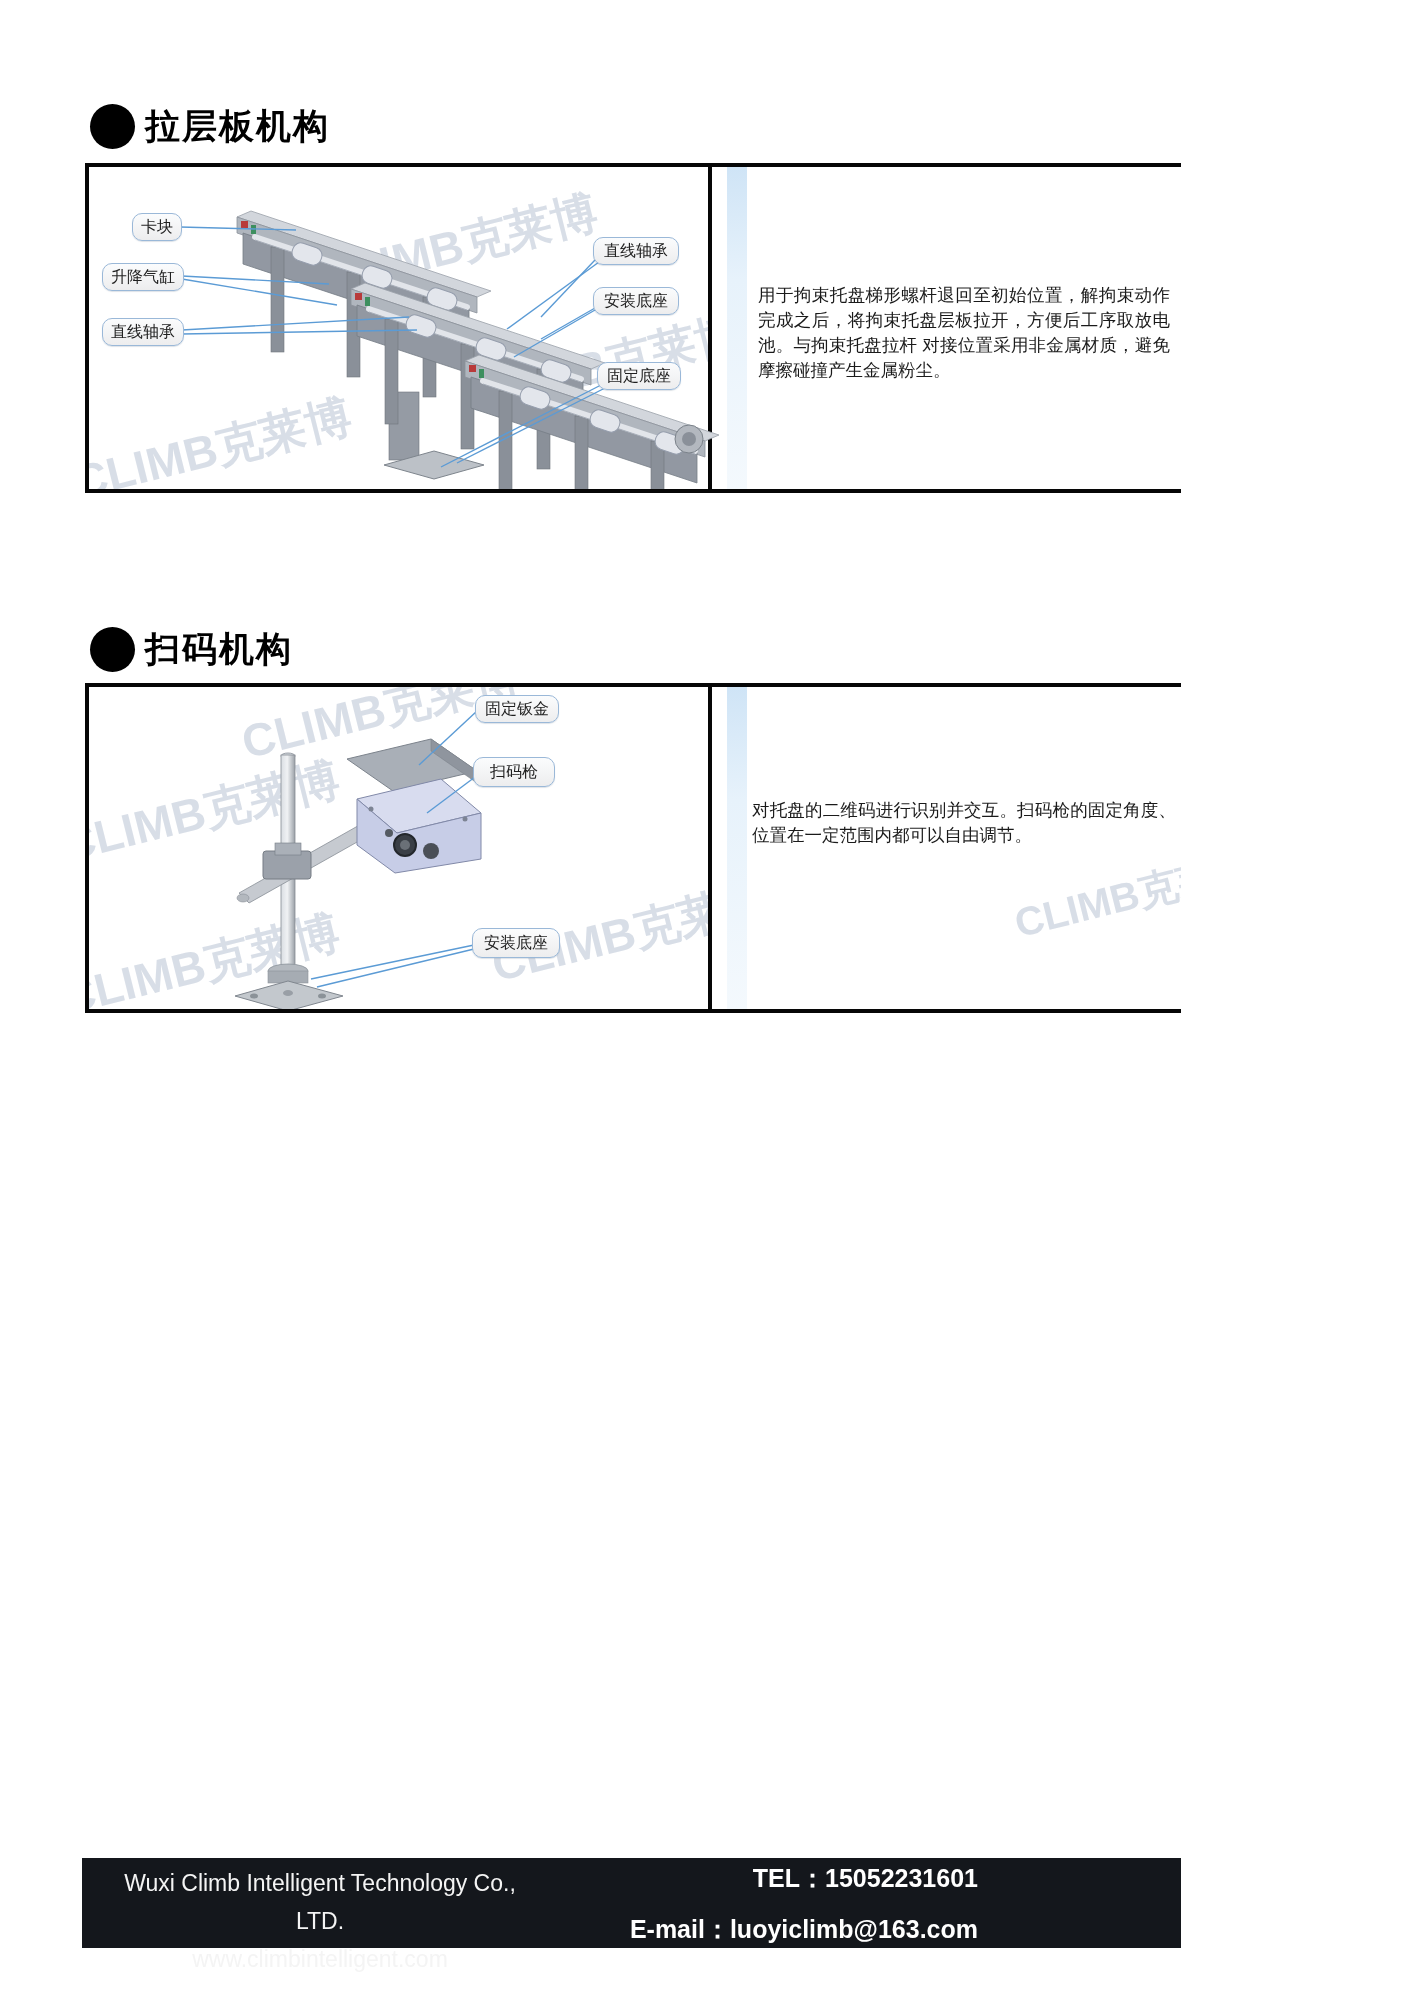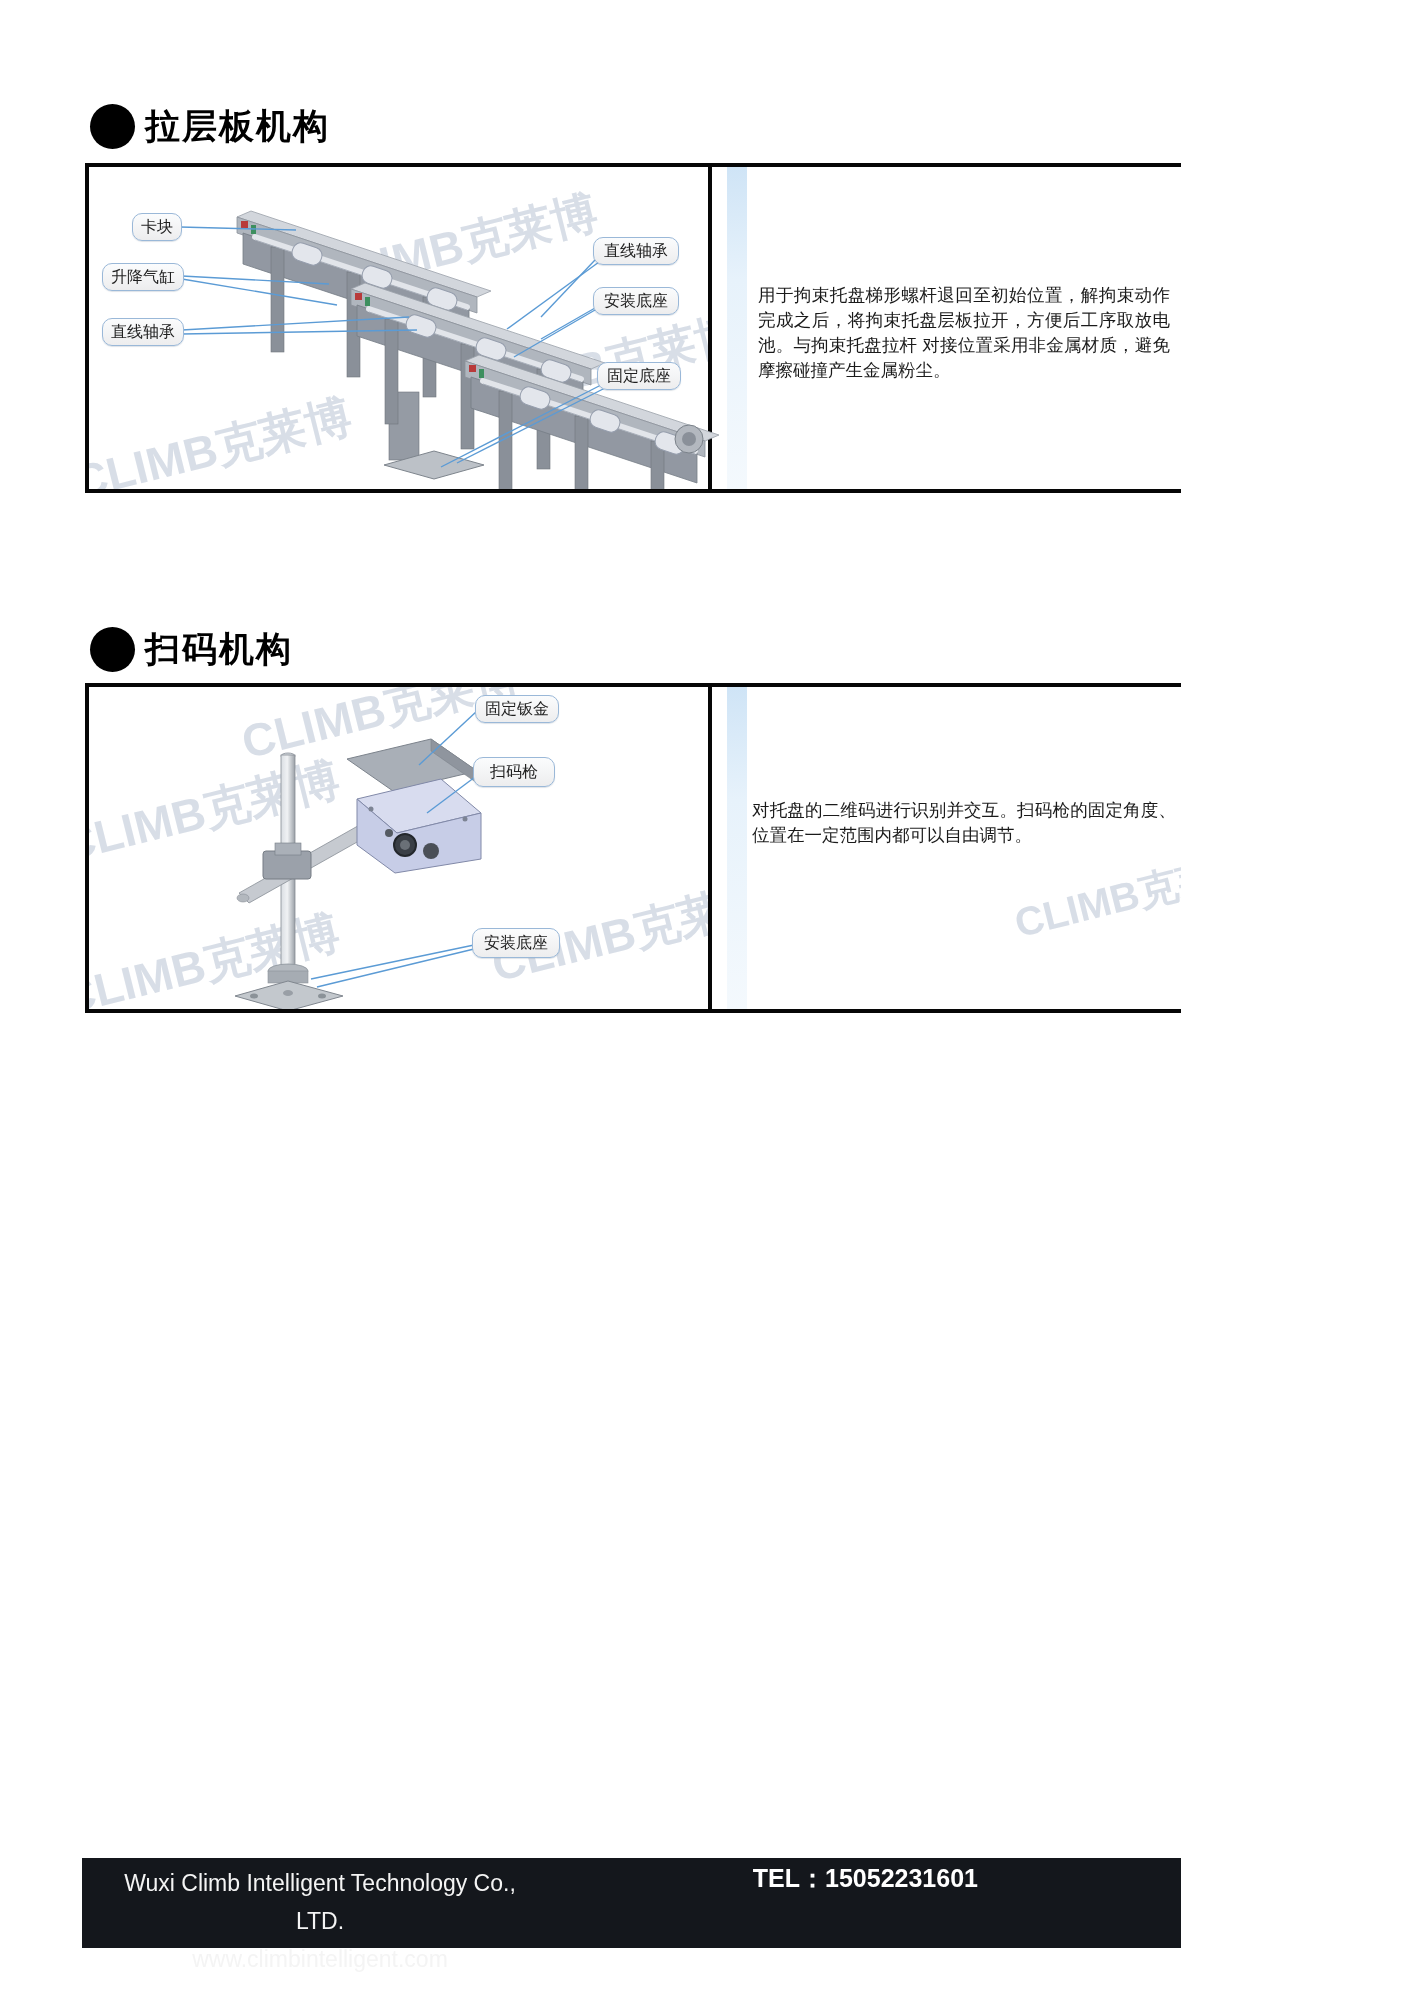--- a/index.html
+++ b/index.html
@@ -200,20 +200,21 @@
   </div>
 
   <div class="footer-bar">
     <div class="footer-left" style="position:absolute;left:18px;top:6px;">
       <div class="footer-company">Wuxi Climb Intelligent Technology Co., LTD.</div>
       <div class="footer-site">www.climbintelligent.com</div>
     </div>
   </div>
   <div class="footer-right">
     <div class="footer-tel"><span>TEL：</span><span>15052231601</span></div>
+    <div class="footer-mail"><span>E-mail：</span><span>luoyiclimb@163.com</span></div>
   </div>
   <div class="qr">
     <svg id="qr-svg" width="92" height="88" viewBox="0 0 90.3 90.3">
         <g fill="#111">
           <rect x="30.099999999999998" y="4.3" width="3.5999999999999996" height="3.5999999999999996"></rect>
           <rect x="34.4" y="4.3" width="3.5999999999999996" height="3.5999999999999996"></rect>
           <rect x="38.699999999999996" y="4.3" width="3.5999999999999996" height="3.5999999999999996"></rect>
           <rect x="43" y="4.3" width="3.5999999999999996" height="3.5999999999999996"></rect>
           <rect x="30.099999999999998" y="8.6" width="3.5999999999999996" height="3.5999999999999996"></rect>
           <rect x="34.4" y="8.6" width="3.5999999999999996" height="3.5999999999999996"></rect>

